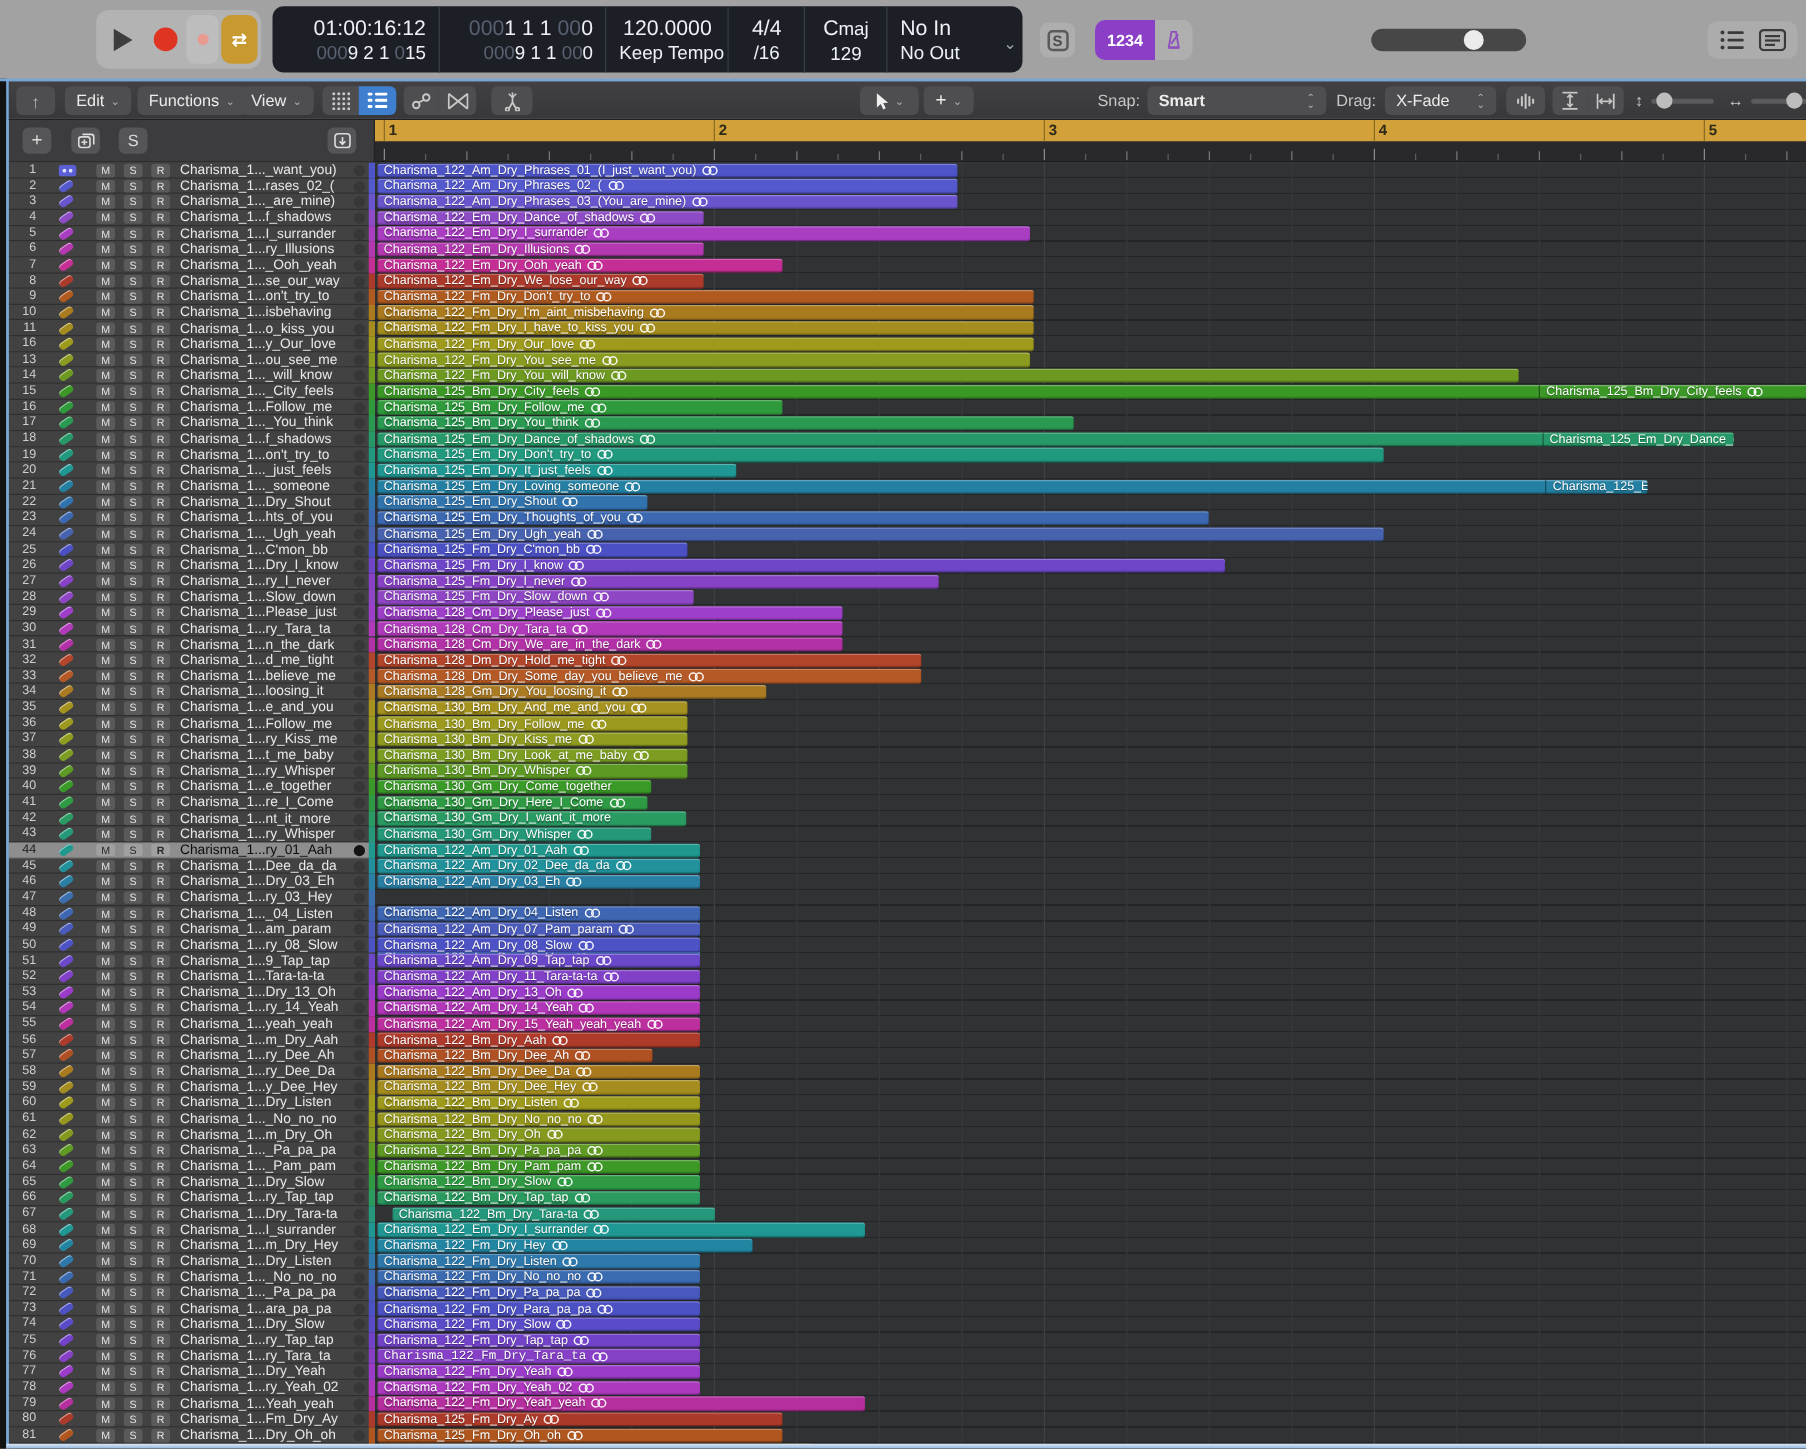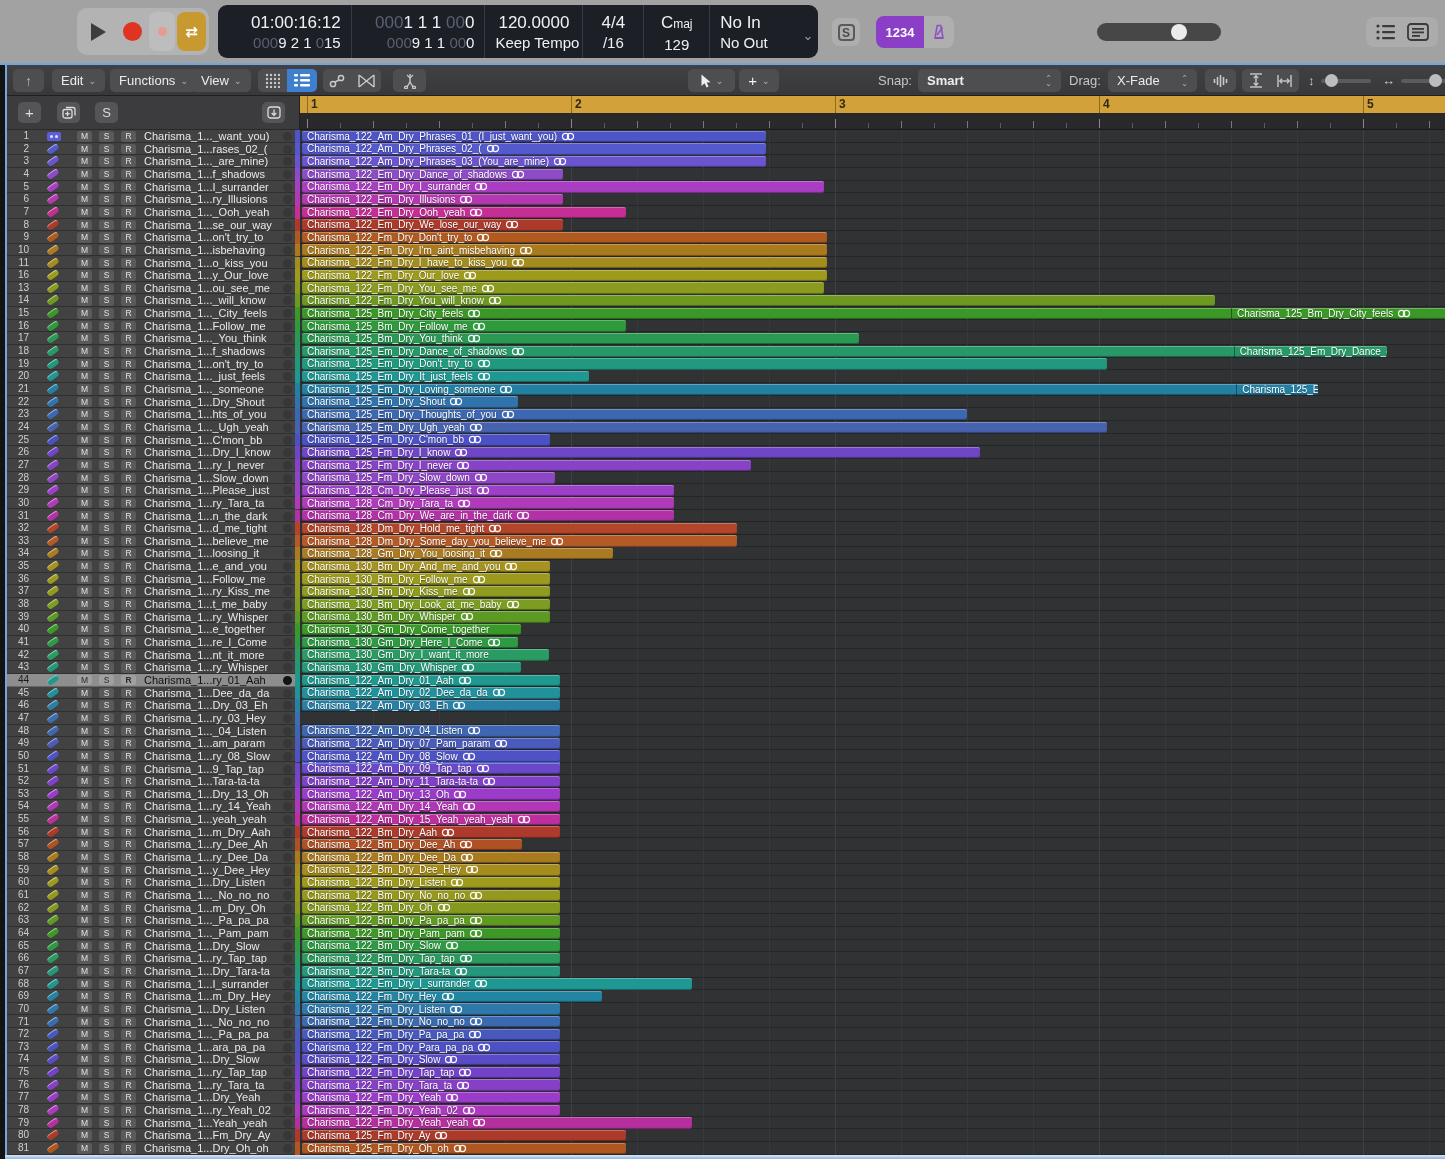--- a/index.html
+++ b/index.html
@@ -20,21 +20,21 @@
   
   #lcd{position:absolute;left:218px;top:5px;width:600px;height:53px;background:#1c2026;border-radius:9px;color:#eef1f6;display:flex;}
   .lsec{padding:7px 10px 0 10px;border-right:1px solid #363b44;display:flex;flex-direction:column;}
   .lsec .r1{font-size:17px;line-height:21px;white-space:pre;}
   .lsec .r2{font-size:15px;line-height:19px;white-space:pre;}
   .dim{color:#596070;}
   .ralign{text-align:right;}
   .calign{text-align:center;}
   #lsec1{width:134px;}#lsec2{width:134px;}#lsec3{width:98px;}#lsec4{width:61px;}#lsec5{width:66px;}#lsec6{width:88px;border-right:none;}
   #lcdchev{width:19px;display:flex;align-items:center;justify-content:center;color:#99a0ac;font-size:13px;border:none;}
-  .keysuf{font-size:12px;}
+  .keysuf{font-size:15px;}
   
   #sbtn{position:absolute;left:832px;top:18px;width:28px;height:28px;background:#aeaeae;border-radius:7px;display:flex;align-items:center;justify-content:center;}
   #sbtn i{font-style:normal;border:2px solid #5a5a5a;border-radius:4px;color:#4c4c4c;font-size:12px;font-weight:bold;width:17px;height:17px;line-height:14px;text-align:center;}
   #countgrp{position:absolute;left:876px;top:16px;height:32px;display:flex;}
   #countin{width:48px;background:#8b3fc6;border-radius:8px 0 0 8px;color:#fff;font-size:13px;font-weight:bold;display:flex;align-items:center;justify-content:center;}
   #metro{width:30px;background:#afafaf;border-radius:0 8px 8px 0;display:flex;align-items:center;justify-content:center;}
   #topslider{position:absolute;left:1097px;top:23px;width:124px;height:18px;background:#474747;border-radius:9px;}
   #topslider .knob{position:absolute;left:74px;top:1px;width:16px;height:16px;border-radius:50%;background:#ececec;}
   #viewbtns{position:absolute;left:1366px;top:17px;width:72px;height:30px;background:#acacac;border-radius:8px;display:flex;align-items:center;justify-content:space-evenly;}
   
@@ -1019,21 +1019,21 @@
         </div>
         <div class="region" style="left: 2px; top: 822.85px; width: 258.44px; background: rgb(42, 154, 94);">
           <span class="rlabel">
             <span class="rtext">Charisma_122_Bm_Dry_Tap_tap</span>
             <svg class="lbadge" width="14" height="9" viewBox="0 0 20 12">
               <circle cx="6.5" cy="6" r="4.4" fill="none" stroke="#fff" stroke-width="1.7"></circle>
               <circle cx="13.5" cy="6" r="4.4" fill="none" stroke="#fff" stroke-width="1.7"></circle>
             </svg>
           </span>
         </div>
-        <div class="region" style="left: 2px; top: 835.5px; width: 258.44px; background: rgb(37, 152, 123);">
+        <div class="region" style="left: 14px; top: 835.5px; width: 258.44px; background: rgb(37, 152, 123);">
           <span class="rlabel">
             <span class="rtext">Charisma_122_Bm_Dry_Tara-ta</span>
             <svg class="lbadge" width="14" height="9" viewBox="0 0 20 12">
               <circle cx="6.5" cy="6" r="4.4" fill="none" stroke="#fff" stroke-width="1.7"></circle>
               <circle cx="13.5" cy="6" r="4.4" fill="none" stroke="#fff" stroke-width="1.7"></circle>
             </svg>
           </span>
         </div>
         <div class="region" style="left: 2px; top: 848.15px; width: 390.44px; background: rgb(31, 152, 148);">
           <span class="rlabel">
@@ -1100,21 +1100,21 @@
         </div>
         <div class="region" style="left: 2px; top: 936.7px; width: 258.44px; background: rgb(114, 67, 200);">
           <span class="rlabel">
             <span class="rtext">Charisma_122_Fm_Dry_Tap_tap</span>
             <svg class="lbadge" width="14" height="9" viewBox="0 0 20 12">
               <circle cx="6.5" cy="6" r="4.4" fill="none" stroke="#fff" stroke-width="1.7"></circle>
               <circle cx="13.5" cy="6" r="4.4" fill="none" stroke="#fff" stroke-width="1.7"></circle>
             </svg>
           </span>
         </div>
-        <div class="region" style="left: 2px; top: 949.35px; width: 258.44px; background: rgb(133, 64, 198);">
+        <div class="region" style="left: 2px; top: 949.35px; width: 258.44px; background: rgb(133, 64, 198); font-family: Liberation Mono, monospace;">
           <span class="rlabel">
             <span class="rtext">Charisma_122_Fm_Dry_Tara_ta</span>
             <svg class="lbadge" width="14" height="9" viewBox="0 0 20 12">
               <circle cx="6.5" cy="6" r="4.4" fill="none" stroke="#fff" stroke-width="1.7"></circle>
               <circle cx="13.5" cy="6" r="4.4" fill="none" stroke="#fff" stroke-width="1.7"></circle>
             </svg>
           </span>
         </div>
         <div class="region" style="left: 2px; top: 962px; width: 258.44px; background: rgb(154, 60, 201);">
           <span class="rlabel">

